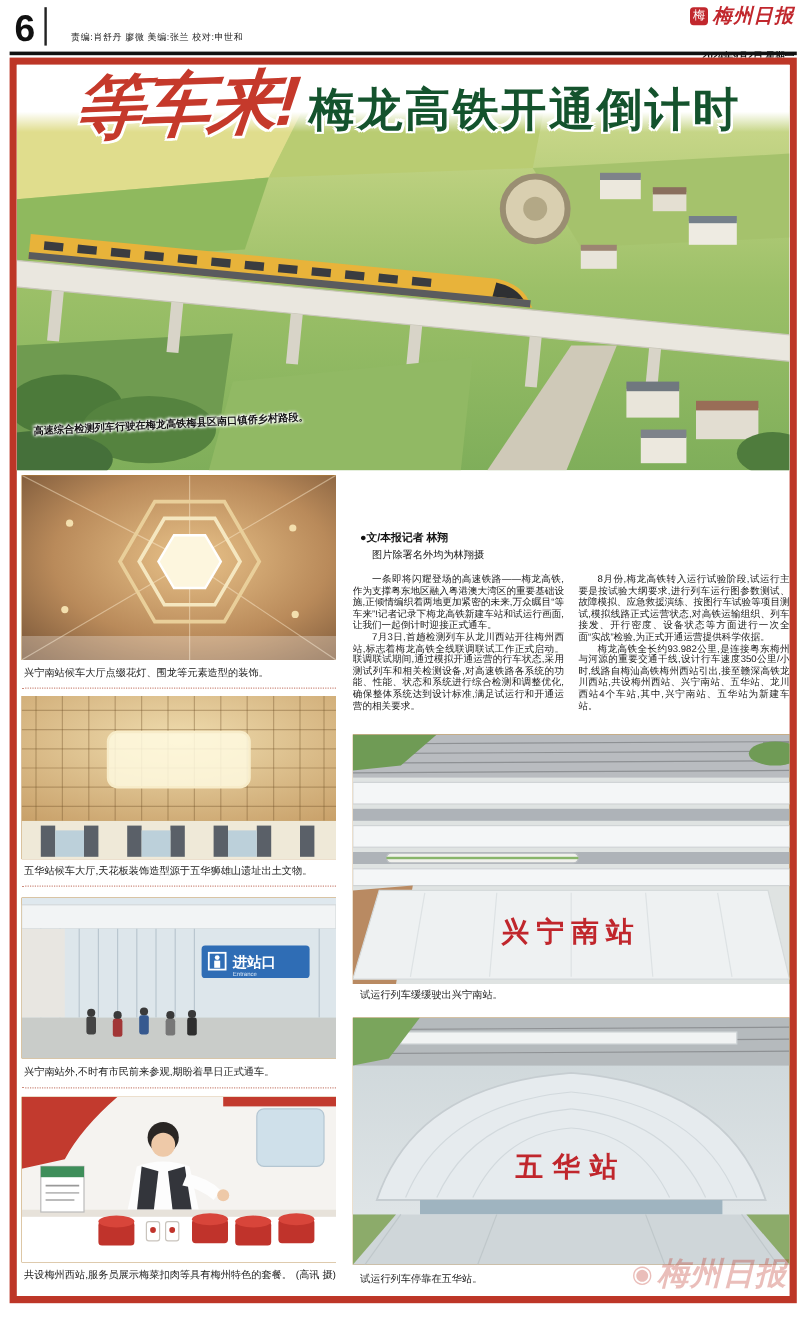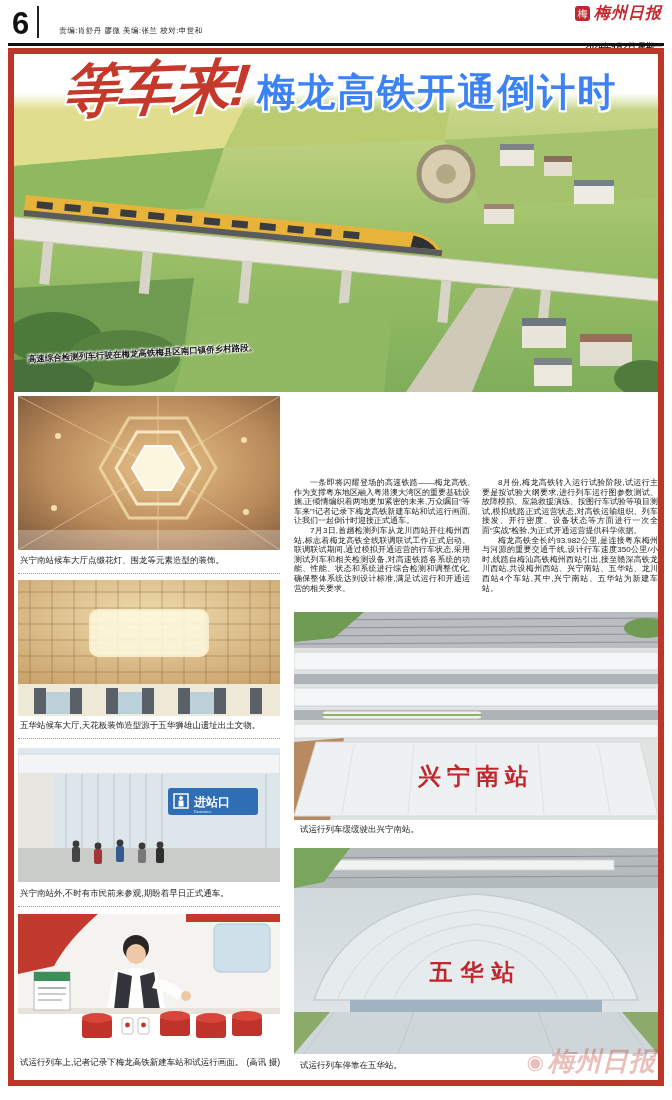--- a/index.html
+++ b/index.html
@@ -26,21 +26,21 @@
   .frame { position:absolute; left:8px; top:48px; width:656px; height:1038px; border:6px solid #bd3627; background:#fff; }
   .content { position:relative; width:644px; height:1026px; }
 
   
   .main-photo { position:absolute; left:0; top:0; width:644px; height:338px; overflow:hidden; background:#fff; }
   .main-photo svg { position:absolute; left:0; top:34px; }
   .headline { position:absolute; left:48px; top:4px; display:flex; align-items:flex-end; z-index:3; white-space:nowrap; }
   .headline-kicker { font-size:58px; font-weight:900; font-style:italic; color:#c5392b; letter-spacing:-2px;
         transform:skewX(-8deg) rotate(-2deg); line-height:1.05;
         text-shadow:2px 0 0 #fff,-2px 0 0 #fff,0 2px 0 #fff,0 -2px 0 #fff,2px 2px 0 #fff,-2px -2px 0 #fff,2px -2px 0 #fff,-2px 2px 0 #fff; }
-  .headline-title { font-size:38px; font-weight:900; color:#3b82f6; letter-spacing:2px; margin:0 0 8px 10px; line-height:1;
+  .headline-title { font-size:38px; font-weight:900; color:#14532d; letter-spacing:2px; margin:0 0 8px 10px; line-height:1;
         text-shadow:2px 0 0 #fff,-2px 0 0 #fff,0 2px 0 #fff,0 -2px 0 #fff,2px 2px 0 #fff,-2px -2px 0 #fff,2px -2px 0 #fff,-2px 2px 0 #fff; }
   .headline-band { position:absolute; left:0; top:0; width:644px; height:56px; background:linear-gradient(180deg,#ffffff 70%,rgba(255,255,255,0)); z-index:2; }
   .main-caption { position:absolute; left:14px; top:300px; z-index:4; font-size:8.5px; font-weight:bold; color:#151515;
         transform:rotate(-3deg); transform-origin:left center;
         text-shadow:0 0 2px #fff,0 0 3px #fff,1px 1px 2px #fff,-1px -1px 2px #fff; }
 
   
   .caption { position:absolute; font-size:8.5px; color:#222; line-height:1.3; }
   .caption .credit { float:right; }
   .dotted-sep { position:absolute; border-top:1px dotted #cc8a7d; width:262px; left:4px; }
@@ -236,21 +236,21 @@
             <rect x="196" y="108" width="12" height="26" fill="#5a6068"></rect>
           <rect x="232" y="108" width="12" height="26" fill="#5a6068"></rect>
           <rect x="28" y="112" width="24" height="22" fill="#bcd0da"></rect>
             <rect x="100" y="112" width="24" height="22" fill="#bcd0da"></rect>
           <rect x="172" y="112" width="24" height="22" fill="#bcd0da"></rect>
         </svg>
       </div>
       <div class="caption" style="left:6px; top:666px; width:260px;">五华站候车大厅,天花板装饰造型源于五华狮雄山遗址出土文物。</div>
       <div class="dotted-sep" style="top:684px;"></div>
 
-      <div class="photo" style="left:4px; top:694px; width:262px; height:134px;font-family:Liberation Serif, serif;">
+      <div class="photo" style="left:4px; top:694px; width:262px; height:134px;">
         <svg width="262" height="134" viewBox="0 0 262 134">
           <rect width="262" height="134" fill="#dfe8ee"></rect>
           <rect x="0" y="6" width="262" height="20" fill="#f2f4f5" stroke="#d4d9db" stroke-width="1"></rect>
           <rect x="0" y="26" width="262" height="74" fill="#dde6eb"></rect>
           <g stroke="#b9c6cf" stroke-width="1">
             <line x1="16" y1="26" x2="16" y2="100"></line>
               <line x1="32" y1="26" x2="32" y2="100"></line>
               <line x1="48" y1="26" x2="48" y2="100"></line>
             <line x1="64" y1="26" x2="64" y2="100"></line>
               <line x1="80" y1="26" x2="80" y2="100"></line>
@@ -326,24 +326,28 @@
           </g>
           <g>
             <rect x="104" y="104" width="11" height="16" rx="2" fill="#fff" stroke="#c9c4bd"></rect>
               <circle cx="109.5" cy="111" r="2.4" fill="#c0332b"></circle>
             <rect x="120" y="104" width="11" height="16" rx="2" fill="#fff" stroke="#c9c4bd"></rect>
               <circle cx="125.5" cy="111" r="2.4" fill="#c0332b"></circle>
           </g>
         </svg>
       </div>
       <div class="caption" style="left:6px; top:1003px; width:260px;">
-        <span>试运行列车上,记者记录下梅龙高铁新建车站和试运行画面。</span>
+        <span>共设梅州西站,服务员展示梅菜扣肉等具有梅州特色的套餐。</span>
         <span class="credit">(高讯  摄)</span>
       </div>
 
+      <div class="byline">
+        <div>●文/本报记者  林翔</div>
+        <div class="sub">图片除署名外均为林翔摄</div>
+      </div>
 
       <div class="body-text">
         <p>一条即将闪耀登场的高速铁路——梅龙高铁,作为支撑粤东地区融入粤港澳大湾区的重要基础设施,正倾情编织着两地更加紧密的未来,万众瞩目“等车来”!记者记录下梅龙高铁新建车站和试运行画面,让我们一起倒计时迎接正式通车。</p>
         <p>7月3日,首趟检测列车从龙川西站开往梅州西站,标志着梅龙高铁全线联调联试工作正式启动。联调联试期间,通过模拟开通运营的行车状态,采用测试列车和相关检测设备,对高速铁路各系统的功能、性能、状态和系统进行综合检测和调整优化,确保整体系统达到设计标准,满足试运行和开通运营的相关要求。</p>
         <p>8月份,梅龙高铁转入运行试验阶段,试运行主要是按试验大纲要求,进行列车运行图参数测试、故障模拟、应急救援演练、按图行车试验等项目测试,模拟线路正式运营状态,对高铁运输组织、列车接发、开行密度、设备状态等方面进行一次全面“实战”检验,为正式开通运营提供科学依据。</p>
         <p>梅龙高铁全长约93.982公里,是连接粤东梅州与河源的重要交通干线,设计行车速度350公里/小时,线路自梅汕高铁梅州西站引出,接至赣深高铁龙川西站,共设梅州西站、兴宁南站、五华站、龙川西站4个车站,其中,兴宁南站、五华站为新建车站。</p>
 
       </div>
 
       <div class="photo" style="left:280px; top:558px; width:364px; height:208px;">

